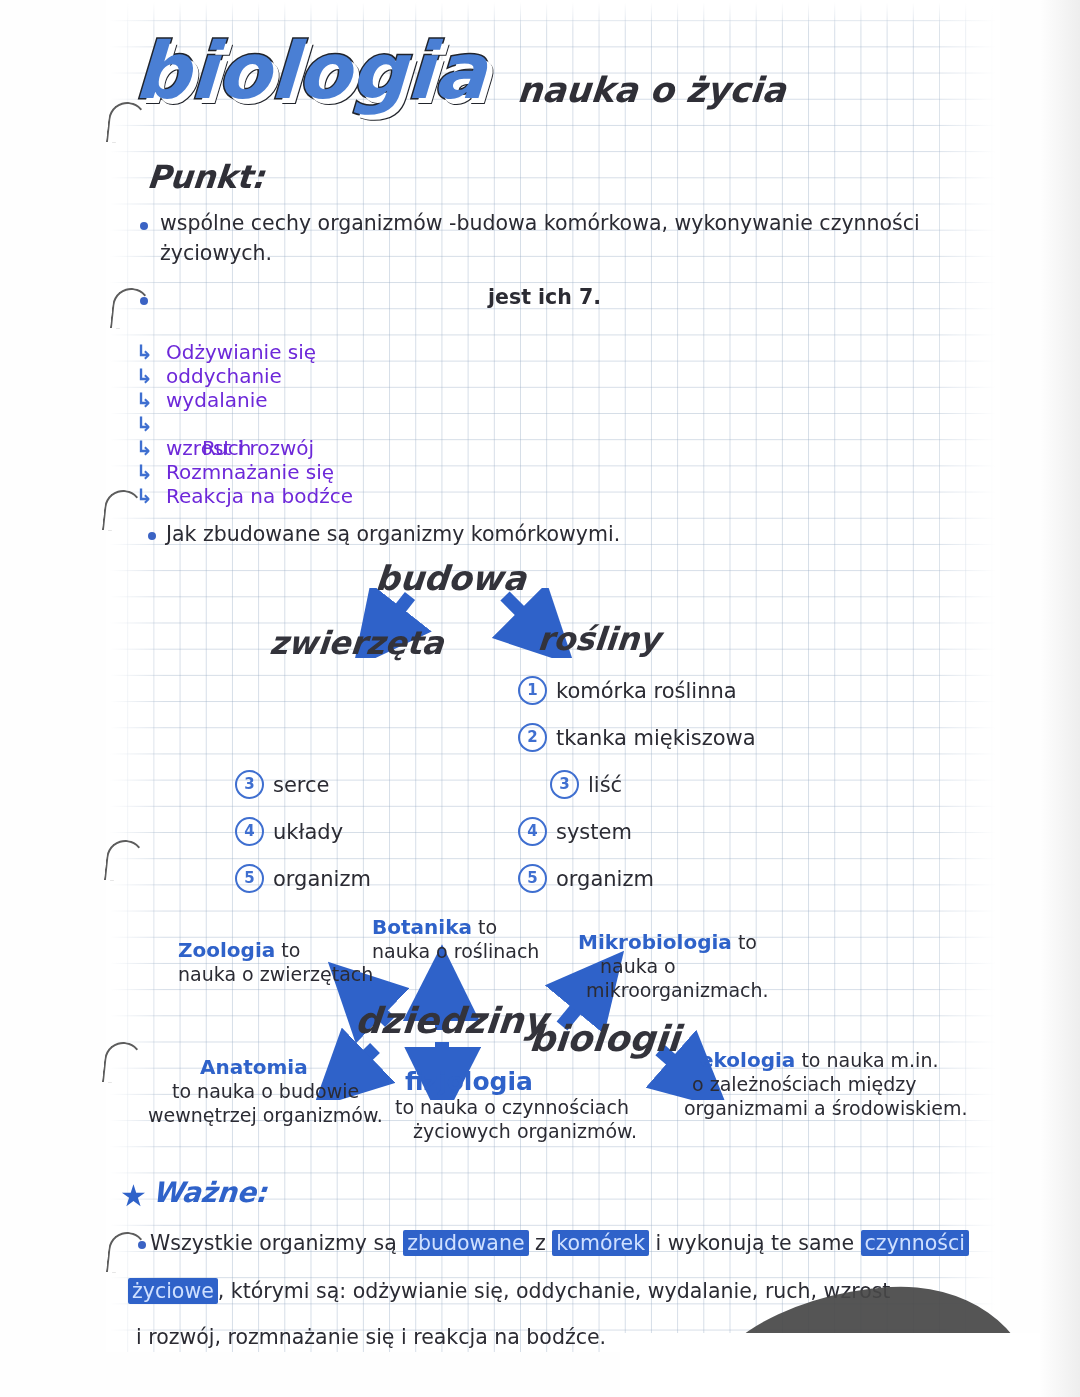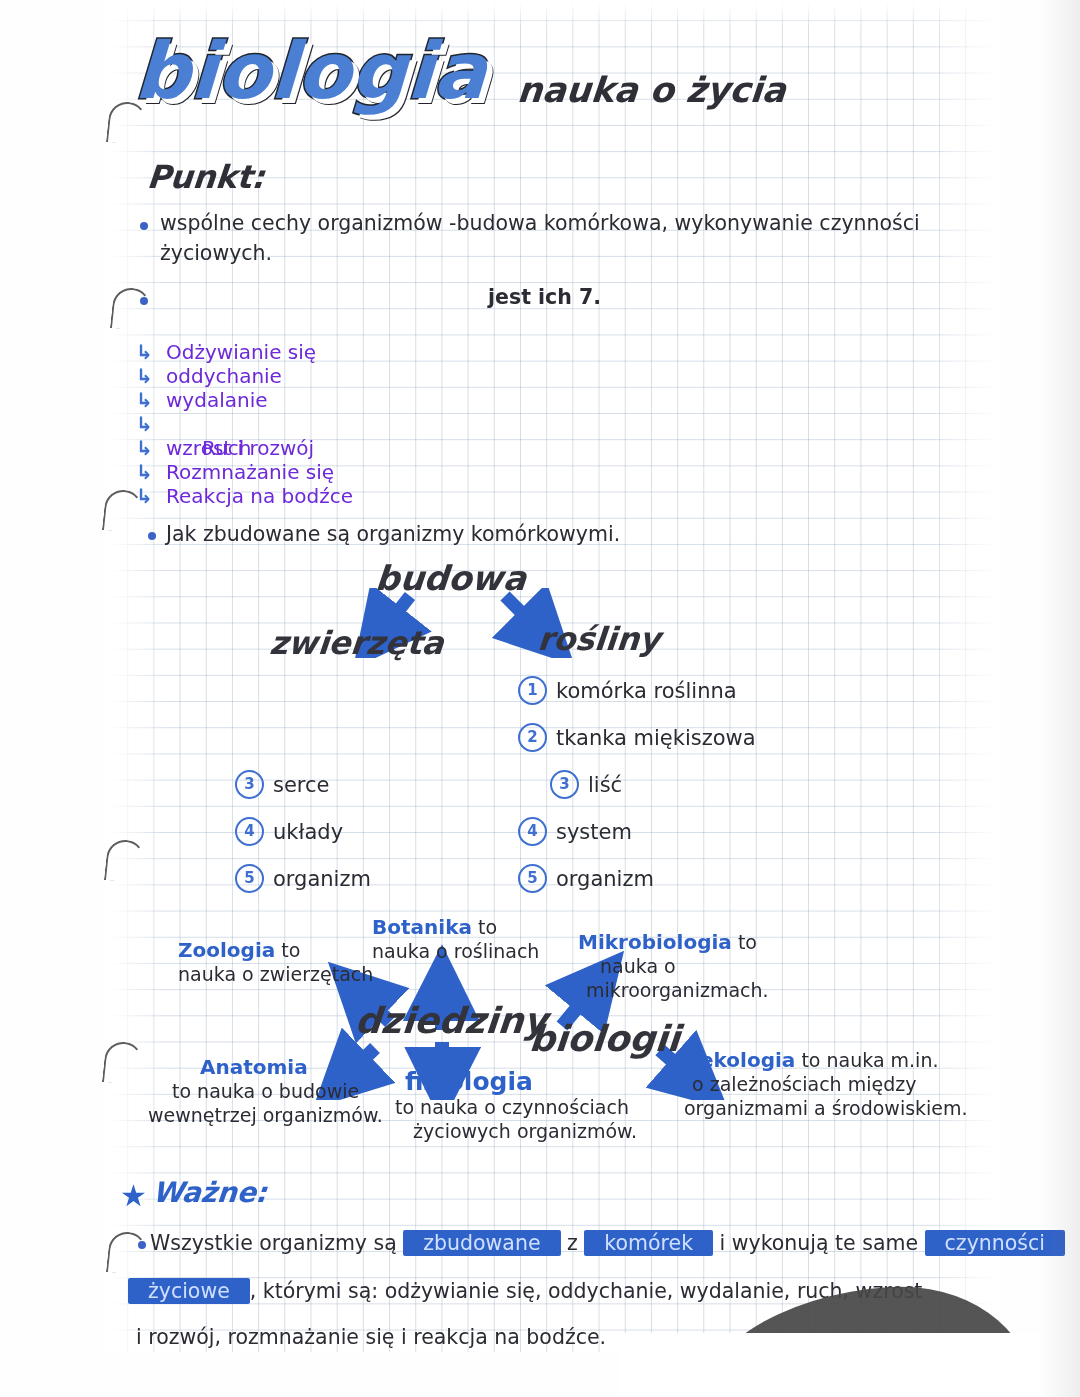--- a/index.html
+++ b/index.html
@@ -77,21 +77,21 @@
 
   
   .mm{position:absolute;font-size:19px;color:#2b2b33;line-height:24px;}
   .mmkey{color:#2f62c9;font-weight:bold;font-size:20px;}
 
   
   #star{position:absolute;left:120px;top:1178px;font-size:30px;color:#2f62c9;}
   #wazne{position:absolute;left:155px;top:1176px;font-size:28px;font-weight:bold;
     font-style:italic;color:#2f62c9;transform:skewX(-8deg);}
 
-  .hl{background:#2f62c9;color:#cfe0ff;padding:1px 20px;border-radius:2px;}
+  .hl{background:#2f62c9;color:#cfe0ff;padding:1px 4px;border-radius:2px;}
 
   .para{position:absolute;font-size:20.5px;color:#2b2b33;line-height:30px;}
 </style>
 </head>
 <body>
 
 <div id="page">
 
   <div id="grid"></div>
   <div id="gridfadeL"></div>

